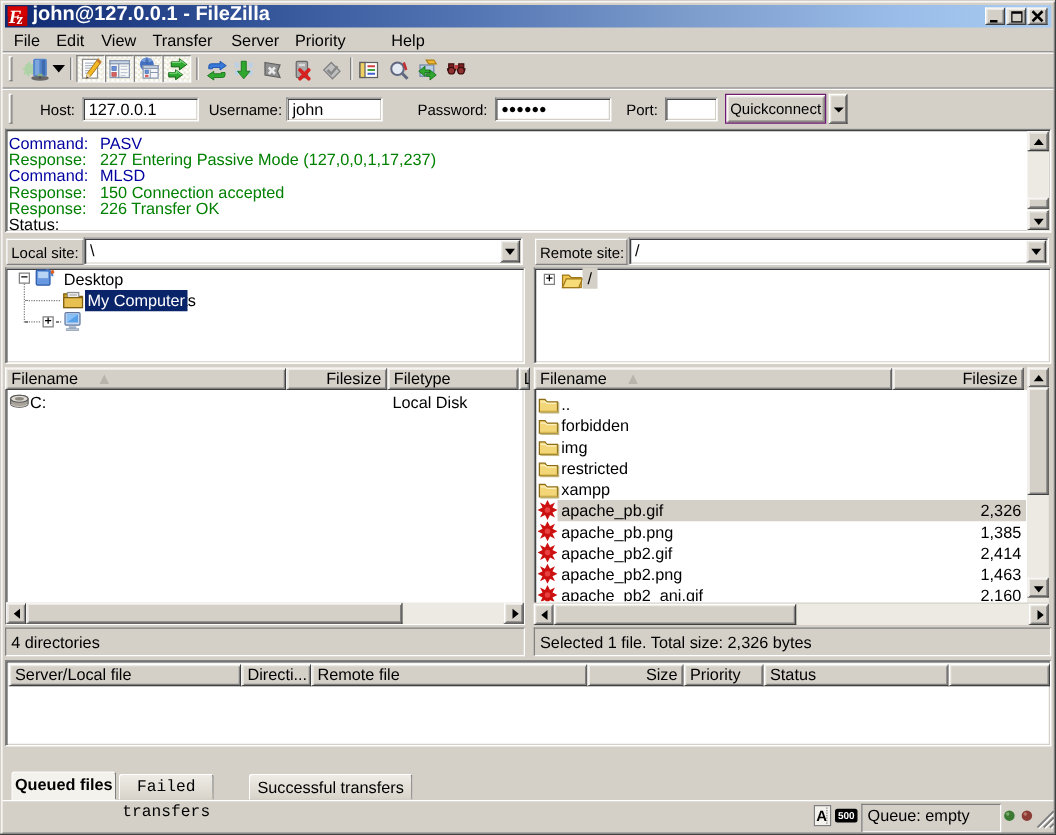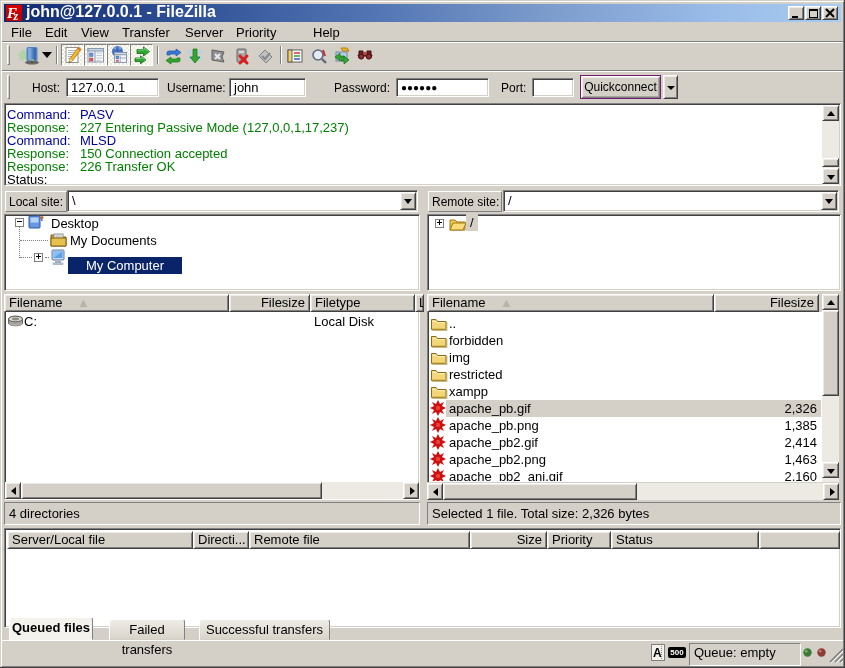--- a/index.html
+++ b/index.html
@@ -342,21 +342,21 @@
       <div class="abs" style="left:3px;top:0px;width:1px;height:5px;background:#000;"></div>
     </div>
 
   <svg class="abs" style="left:46px;top:35px;" width="17" height="16" viewBox="0 0 17 16">
     <rect x="2" y="1" width="12" height="10" rx="1" fill="#C8D8F0" stroke="#6078A0"></rect>
     <rect x="3.5" y="2.5" width="9" height="6.5" fill="#58A0E8"></rect>
     <path d="M3.5 2.5 l9 0 l-9 6.5 z" fill="#88C0F8"></path>
     <rect x="5" y="12" width="6" height="2" fill="#A0B0C8"></rect>
     <rect x="3" y="14" width="10" height="1.5" fill="#C0CCD8" stroke="#8090A8" stroke-width="0.5"></rect>
   </svg>
-  <div class="row" style="left:64px;top:43px;background:#0A246A;color:#fff;padding:0 18px;">My Computer</div>
+  <div class="row" style="left:64px;top:18px;background:#0A246A;color:#fff;padding:0 2px;">My Computer</div>
 </div>
 
 <div class="abs" style="left:427px;top:214px;width:414px;height:77px;">
   <div class="abs" style="left:8px;top:5px;width:9px;height:9px;background:#fff;border:1px solid #808080;box-sizing:border-box;">
       <div class="abs" style="left:1px;top:2px;width:5px;height:1px;background:#000;"></div>
       <div class="abs" style="left:3px;top:0px;width:1px;height:5px;background:#000;"></div>
     </div>
   <svg class="abs" style="left:22px;top:2px;" width="18" height="15" viewBox="0 0 18 15">
     <path d="M1 4 h5 l2 2 h8 v8 h-15 z" fill="#F0C850" stroke="#A07818"></path>
     <path d="M1 14 l3 -7 h13 l-3 7 z" fill="#F8DC78" stroke="#A07818"></path>
@@ -482,32 +482,32 @@
       <div class="arr" style="left:5px;top:4px;border-top:4px solid transparent;border-bottom:4px solid transparent;border-right:5px solid #000;"></div>
     </div>
   <div class="sb-thumb" style="left:16px;top:189px;width:194px;height:17px;"></div>
   <div class="sb-btn" style="left:396px;top:189px;width:16px;height:17px;">
       <div class="arr" style="left:6px;top:4px;border-top:4px solid transparent;border-bottom:4px solid transparent;border-left:5px solid #000;"></div>
     </div>
 
   <div class="abs sunkg" style="left:0;top:208px;width:414px;height:23px;line-height:21px;padding-left:4px;">Selected 1 file. Total size: 2,326 bytes</div>
 </div>
 
-<div class="abs sunk" style="left:4px;top:528px;width:837px;height:100px;">
+<div class="abs sunk" style="left:4px;top:528px;width:837px;height:69px;">
   <div class="hdr" style="left:2px;top:2px;width:186px;">Server/Local file</div>
   <div class="hdr" style="left:188px;top:2px;width:56px;">Directi...</div>
   <div class="hdr" style="left:244px;top:2px;width:221px;">Remote file</div>
   <div class="hdr" style="left:465px;top:2px;width:77px;text-align:right;padding-right:4px;">Size</div>
   <div class="hdr" style="left:542px;top:2px;width:64px;">Priority</div>
   <div class="hdr" style="left:606px;top:2px;width:148px;">Status</div>
   <div class="hdr" style="left:754px;top:2px;width:81px;"></div>
 </div>
 
 <div class="tab active" style="left:9px;top:617px;width:84px;">Queued files</div>
-<div class="tab" style="left:109px;top:619px;width:76px;">Failed transfers</div>
+<div class="tab" style="left:95px;top:619px;width:76px;font-family:Liberation Mono, monospace;">Failed transfers</div>
 <div class="tab" style="left:199px;top:619px;width:131px;">Successful transfers</div>
 
 <div class="abs" style="left:2px;top:640px;width:841px;height:1px;background:#fff;"></div>
 <div class="abs" style="left:651px;top:644px;width:14px;height:17px;background:#F4F2ED;border:1px solid #808080;">
   <span style="position:absolute;left:1px;top:1px;font-size:12px;font-weight:bold;">A</span>
   <div class="abs" style="left:9px;top:1px;width:3px;height:13px;border-left:1px dotted #808080;"></div>
 </div>
 <div class="abs" style="left:668px;top:647px;width:18px;height:11px;background:#000;border-radius:2px;color:#fff;font-size:8px;font-weight:bold;text-align:center;line-height:11px;">500</div>
 <div class="abs" style="left:689px;top:643px;width:112px;height:23px;border:1px solid;border-color:#808080 #fff #fff #808080;line-height:17px;padding-left:4px;">Queue: empty</div>
 <svg class="abs" style="left:803px;top:648px;" width="10" height="9">

